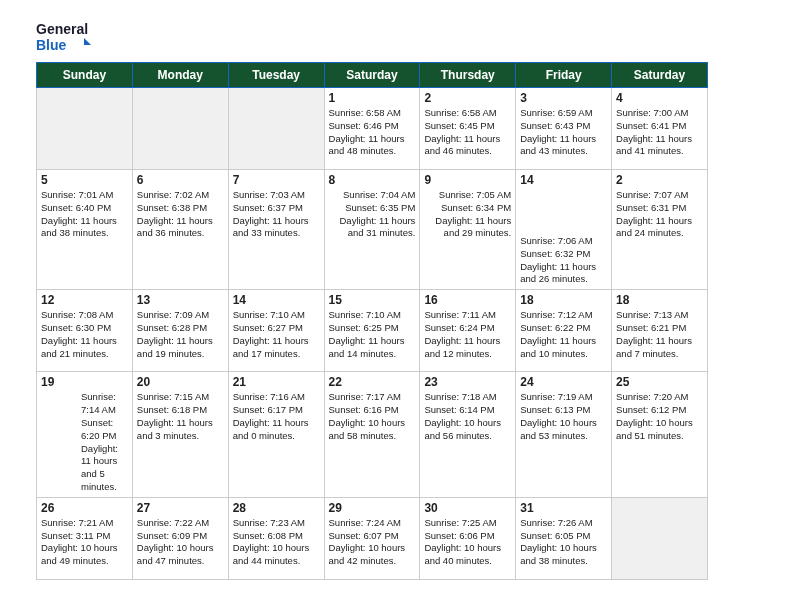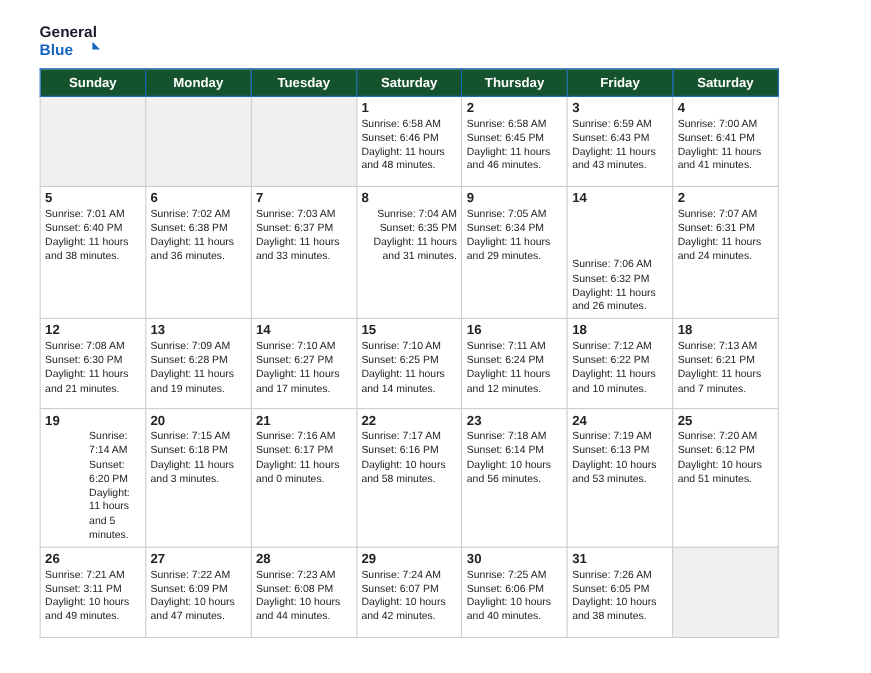--- a/index.html
+++ b/index.html
@@ -165,21 +165,21 @@
           </td>
           <td>
             <span class="day-num">8</span>
             <div class="day-info" style="white-space: pre-line; text-align: right;">Sunrise: 7:04 AM
 Sunset: 6:35 PM
 Daylight: 11 hours
 and 31 minutes.</div>
           </td>
           <td>
             <span class="day-num">9</span>
-            <div class="day-info" style="white-space: pre-line;">Sunrise: 7:05 AM
+            <div class="day-info" style="white-space: pre-line; text-align: right;">Sunrise: 7:05 AM
 Sunset: 6:34 PM
 Daylight: 11 hours
 and 29 minutes.</div>
           </td>
           <td>
             <span class="day-num">14</span>
             <div class="day-info" style="white-space: pre-line; margin-top: 48px;">Sunrise: 7:06 AM
 Sunset: 6:32 PM
 Daylight: 11 hours
 and 26 minutes.</div>

